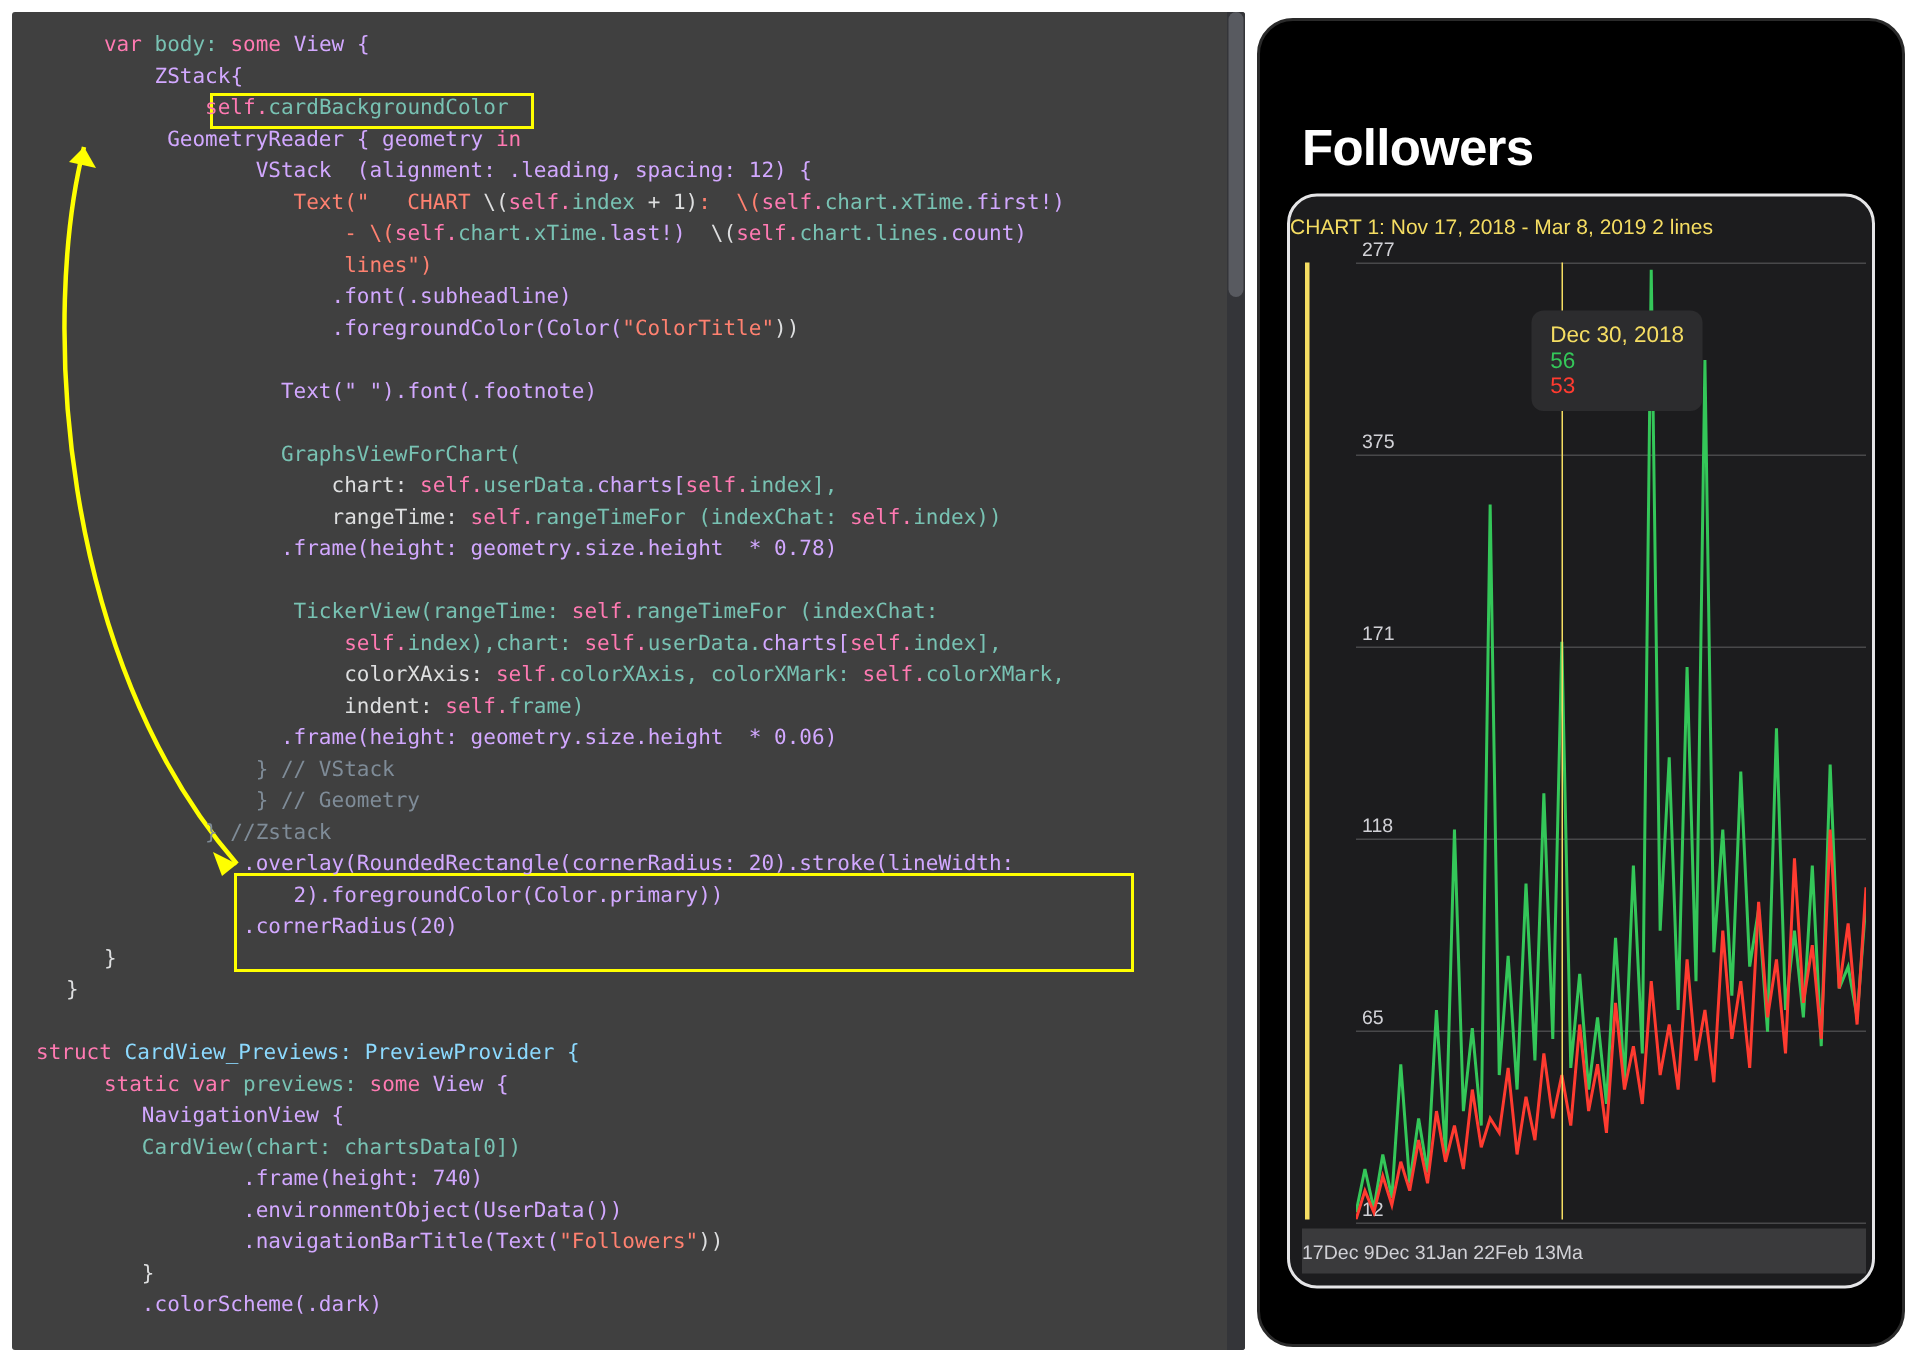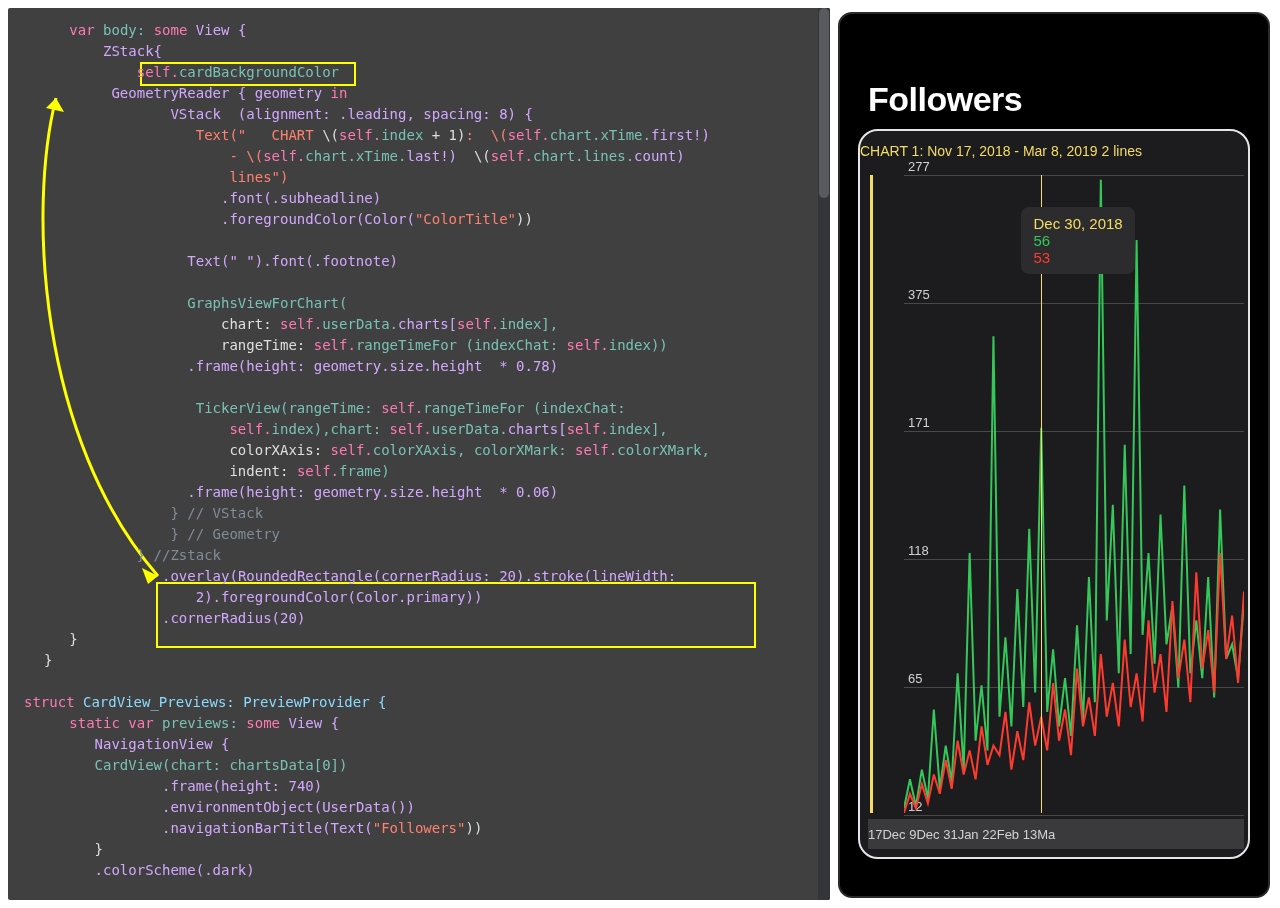--- a/index.html
+++ b/index.html
@@ -14,21 +14,21 @@
   .kw-teal { color:#78c2b3; }
   .kw-cyan { color:#8cdaff; }
   .kw-purple { color:#d2a8ff; }
   .kw-gray { color:#7f8c98; }
   .kw-str { color:#ff8170; }
   .kw-white { color:#dedfe0; }
   .highlight-box1 { position:absolute; border:2px solid #ffff00; }
   .arrow-svg { position:absolute; left:0; top:0; pointer-events:none; }
 
   #phone { position:absolute; left:838px; top:12px; width:432px; height:886px;
-           background:#000; border-radius:14px; border:2px solid #2a2a2a; padding:10px; overflow:hidden;}
+           background:#000; border-radius:24px; border:2px solid #2a2a2a; padding:10px; overflow:hidden;}
   #phone-notch { position:absolute; top:0; left:50%; transform:translateX(-50%);
                  width:180px; height:28px; background:#000; border-radius:0 0 20px 20px; z-index:10;}
   #phone-screen { width:100%; height:100%; background:#000; border-radius:40px; overflow:hidden; position:relative;}
   #screen-title { color:#fff; font-family:-apple-system, Helvetica, Arial, sans-serif;
                   font-size:34px; font-weight:800; padding:56px 18px 10px; letter-spacing:-0.5px; }
   #chartcard { margin:0 8px; height:730px; background:#1c1c1e; border:2px solid #e5e5e7;
                border-radius:20px; position:relative; overflow:hidden; }
   #chart-hdr { color:#f5dd62; font-family:-apple-system, Helvetica, Arial, sans-serif;
                font-size:14px; padding:12px 0 6px; }
   #chartarea { position:absolute; left:10px; right:4px; top:44px; bottom:44px; }
@@ -56,21 +56,21 @@
       <polygon points="48,90 38,100 56,104" fill="#ffff00"></polygon>
       <polygon points="150,568 134,560 140,576" fill="#ffff00"></polygon>
     </svg>
     <div class="highlight-box1" style="left:132px; top:54px; width:216px; height:24px;"></div>
     <div class="highlight-box1" style="left:148px; top:574px; width:600px; height:66px;"></div>
 
     <div class="codeline" style="padding-top:12px;">   <span class="kw-pink">var</span> <span class="kw-teal">body:</span> <span class="kw-pink">some</span> <span class="kw-purple">View {</span></div>
     <div class="codeline">       <span class="kw-purple">ZStack{</span></div>
     <div class="codeline">           <span class="kw-pink">self.</span><span class="kw-teal">cardBackgroundColor</span></div>
     <div class="codeline">        <span class="kw-purple">GeometryReader { geometry</span> <span class="kw-pink">in</span></div>
-    <div class="codeline">               <span class="kw-purple">VStack  (alignment: .leading, spacing: 8) {</span></div>
+    <div class="codeline">               <span class="kw-purple">VStack  (alignment: .leading, spacing: 12) {</span></div>
     <div class="codeline">                  <span class="kw-str">Text("   CHART </span><span class="kw-white">\(</span><span class="kw-pink">self.</span><span class="kw-teal">index</span><span class="kw-white"> + 1)</span><span class="kw-str">:  \(</span><span class="kw-pink">self.</span><span class="kw-teal">chart.</span><span class="kw-teal">xTime.</span><span class="kw-purple">first!)</span></div>
     <div class="codeline">                      <span class="kw-str">- \(</span><span class="kw-pink">self.</span><span class="kw-teal">chart.</span><span class="kw-teal">xTime.</span><span class="kw-purple">last!)  </span><span class="kw-white">\(</span><span class="kw-pink">self.</span><span class="kw-teal">chart.</span><span class="kw-teal">lines.</span><span class="kw-purple">count)</span></div>
     <div class="codeline">                      <span class="kw-str">lines")</span></div>
     <div class="codeline">                     <span class="kw-purple">.font(.subheadline)</span></div>
     <div class="codeline">                     <span class="kw-purple">.foregroundColor(</span><span class="kw-purple">Color(</span><span class="kw-str">"ColorTitle"</span><span class="kw-white">))</span></div>
     <div class="codeline">&nbsp;</div>
     <div class="codeline">                 <span class="kw-purple">Text(" ").font(.footnote)</span></div>
     <div class="codeline">&nbsp;</div>
     <div class="codeline">                 <span class="kw-teal">GraphsViewForChart(</span></div>
     <div class="codeline">                     <span class="kw-white">chart: </span><span class="kw-pink">self.</span><span class="kw-teal">userData.</span><span class="kw-purple">charts[</span><span class="kw-pink">self.</span><span class="kw-teal">index],</span></div>

